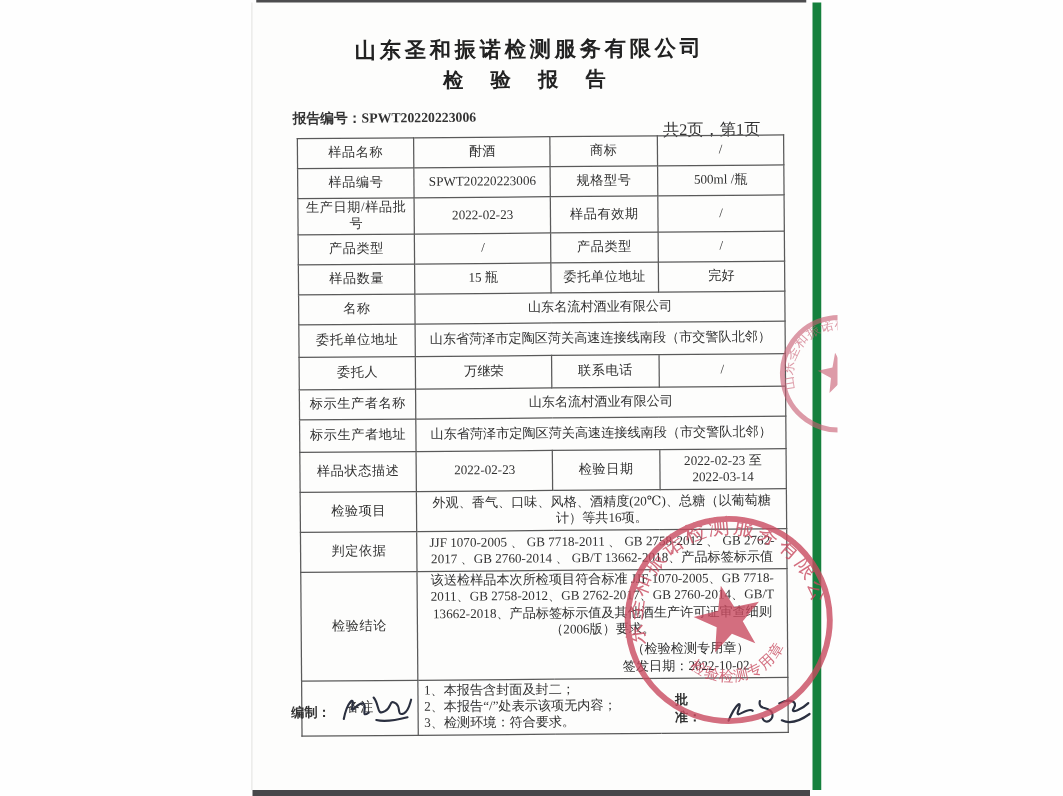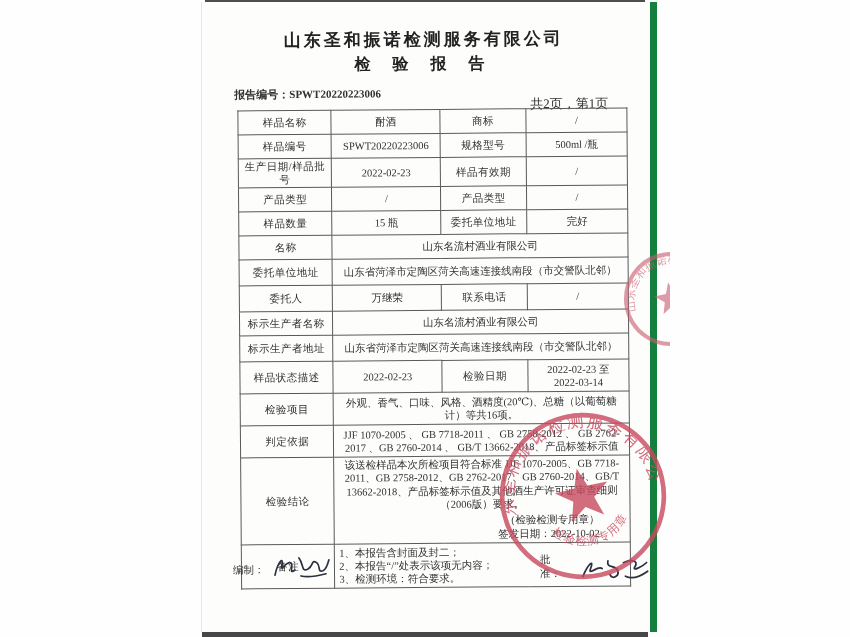--- a/index.html
+++ b/index.html
@@ -25,21 +25,21 @@
   td.left{text-align:left;padding:2px 6px;}
   .rh24{height:24px}.rh26{height:26px}.rh32{height:32px}.rh68{height:68px}.rh44{height:44px}
   .twoline{line-height:1.3;}
   .concl-notes{text-align:right;padding-right:26px;margin-top:3px;line-height:1.35;}
   .remark-line{display:block;text-align:left;}
   
   .main-stamp{position:absolute;left:287px;top:400px;width:188px;height:188px;pointer-events:none;}
   .seam-stamp-clip{position:absolute;left:419px;top:246px;width:49px;height:102px;overflow:hidden;pointer-events:none;}
   
   .sig-group{position:absolute;display:flex;align-items:flex-end;gap:6px;}
-  .sig-label{font-size:10.5px;font-weight:normal;color:#333;padding-bottom:6px;}
+  .sig-label{font-size:10.5px;font-weight:bold;color:#333;padding-bottom:6px;}
   .sig-prepared{left:29px;top:548px;justify-content:center;}
   .sig-reviewed{left:192px;top:556px;}
   .sig-approved{left:336px;top:552px;}
 </style>
 </head>
 <body>
 
 <div class="canvas">
 
   <div class="scan-strip top"></div>

